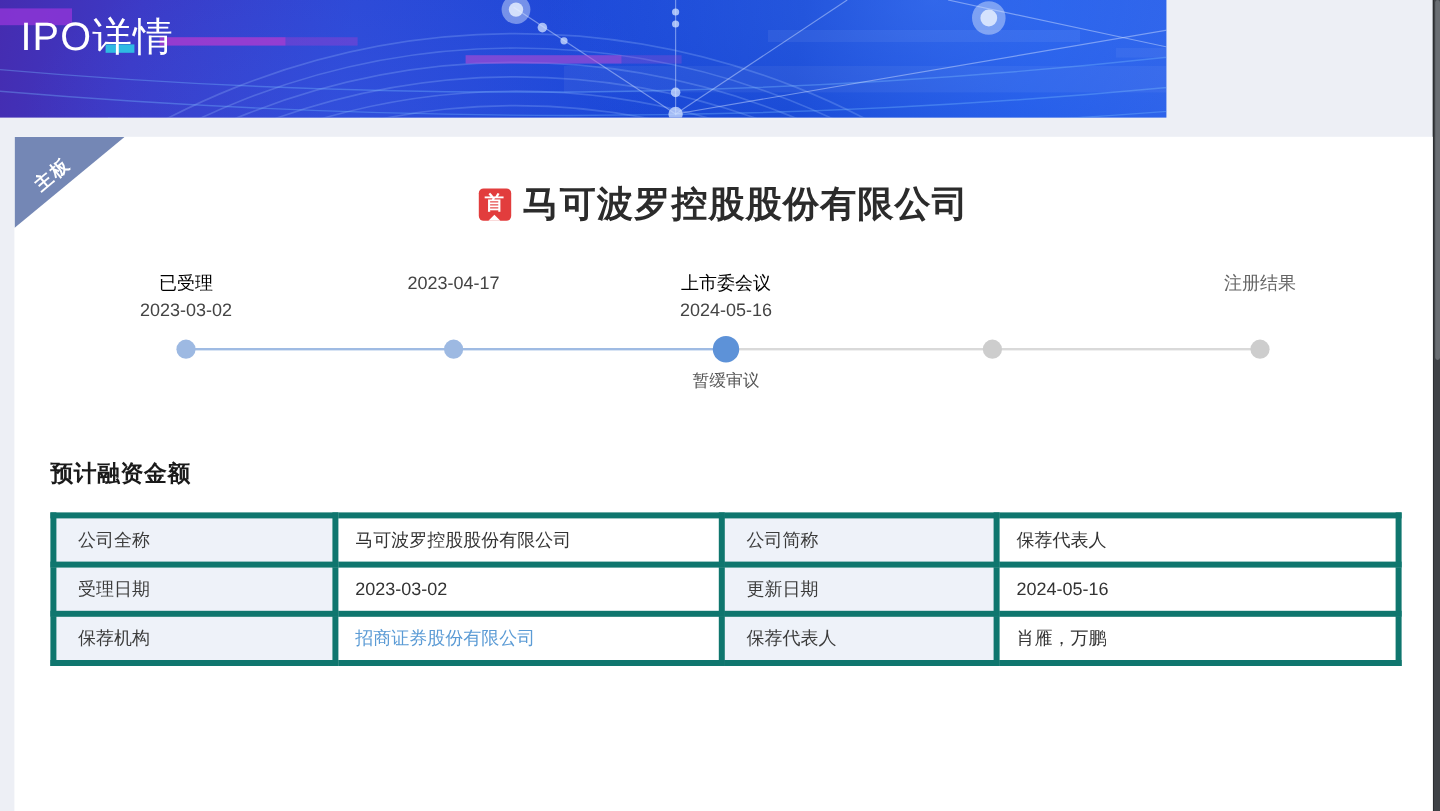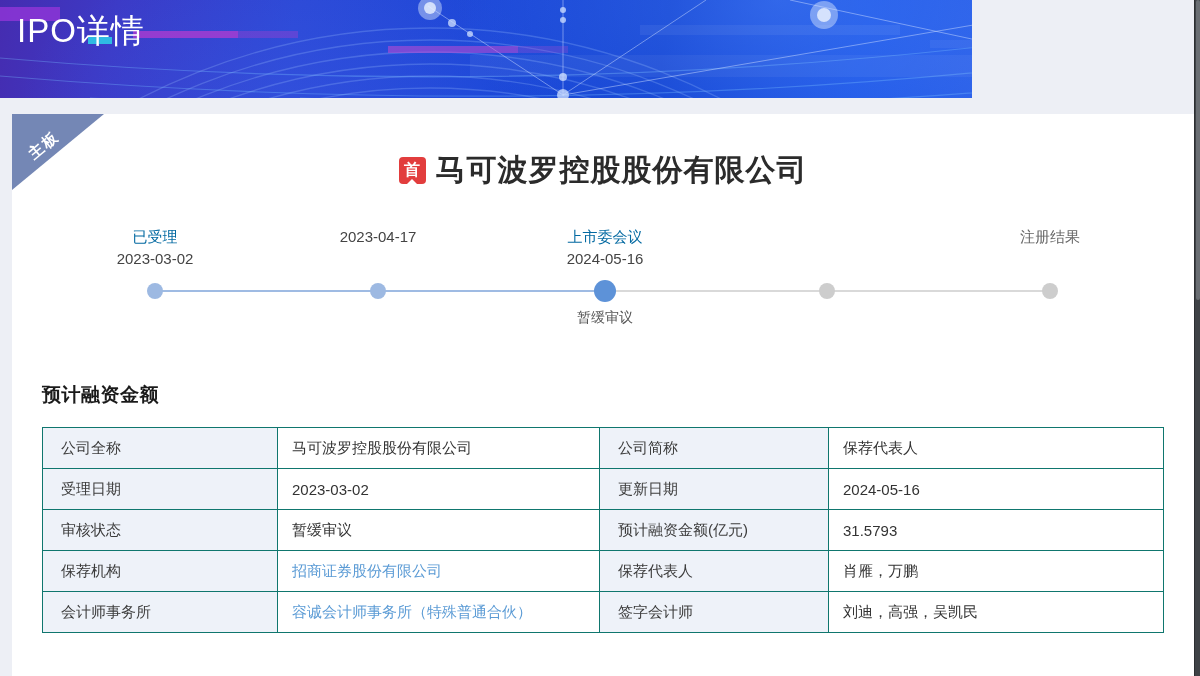--- a/index.html
+++ b/index.html
@@ -74,21 +74,21 @@
     border-bottom:5px solid #ffffff;
   }
   .company-name { font-size:30px; font-weight:bold; color:#2b2b2b; letter-spacing:1px; }
 
   
   .tl-line { position:absolute; height:2px; top:176px; }
   .tl-line-done    { left:143px; width:450px; background:#9fbbe3; }
   .tl-line-pending { left:593px; width:445px; background:#d9d9d9; }
 
   .tl-step { position:absolute; top:112px; width:170px; text-align:center; }
-  .tl-step .tl-label { font-size:15px; color:#0369a1; line-height:22px; }
+  .tl-step .tl-label { font-size:15px; color:#000000; line-height:22px; }
   .tl-step .tl-date  { font-size:15px; color:#444; line-height:22px; min-height:22px; }
   .tl-step.pending .tl-label { color:#666; }
 
   .tl-dot { position:absolute; border-radius:50%; }
   .tl-dot.done    { width:16px; height:16px; top:169px; background:#9db9e2; }
   .tl-dot.current { width:22px; height:22px; top:166px; background:#5d92d8; }
   .tl-dot.pending { width:16px; height:16px; top:169px; background:#cdcdcd; }
 
   .tl-substatus {
     position:absolute; top:195px; left:508px; width:170px;
@@ -99,21 +99,21 @@
   .section-heading {
     position:absolute; left:30px; top:268px;
     font-size:19px; font-weight:bold; color:#1a1a1a; letter-spacing:.5px;
   }
   .info-table {
     position:absolute; left:30px; top:313px; width:1121px;
     border-collapse:collapse; table-layout:fixed;
     font-size:15px;
   }
   .info-table td {
-    height:41px; border:1px solid #0f766e; vertical-align:middle;
+    height:41px; border:5px solid #0f766e; vertical-align:middle;
     white-space:nowrap; overflow:hidden;margin-left:18px;
   }
   .info-table td.lbl {
     background:#eef2f9; color:#3c3c3c; padding-left:18px;
   }
   .info-table td.val { color:#333; padding-left:14px; background:#fff; }
   .cell-link { color:#5b9bd5; text-decoration:none; cursor:pointer; }
 </style>
 </head>
 <body>
@@ -258,38 +258,24 @@
           <td class="lbl">公司简称</td>
           <td class="val">保荐代表人</td>
         </tr>
         <tr>
           <td class="lbl">受理日期</td>
           <td class="val">2023-03-02</td>
           <td class="lbl">更新日期</td>
           <td class="val">2024-05-16</td>
         </tr>
         <tr>
-          <td class="lbl">审核状态</td>
-          <td class="val">暂缓审议</td>
-          <td class="lbl">预计融资金额(亿元)</td>
-          <td class="val">31.5793</td>
-        </tr>
-        <tr>
           <td class="lbl">保荐机构</td>
           <td class="val">
             <a class="cell-link">招商证券股份有限公司</a>
           </td>
           <td class="lbl">保荐代表人</td>
           <td class="val">肖雁，万鹏</td>
         </tr>
-        <tr>
-          <td class="lbl">会计师事务所</td>
-          <td class="val">
-            <a class="cell-link">容诚会计师事务所（特殊普通合伙）</a>
-          </td>
-          <td class="lbl">签字会计师</td>
-          <td class="val">刘迪，高强，吴凯民</td>
-        </tr>
       </tbody>
     </table>
 
   </main>
 </div>
 
 </body></html>

